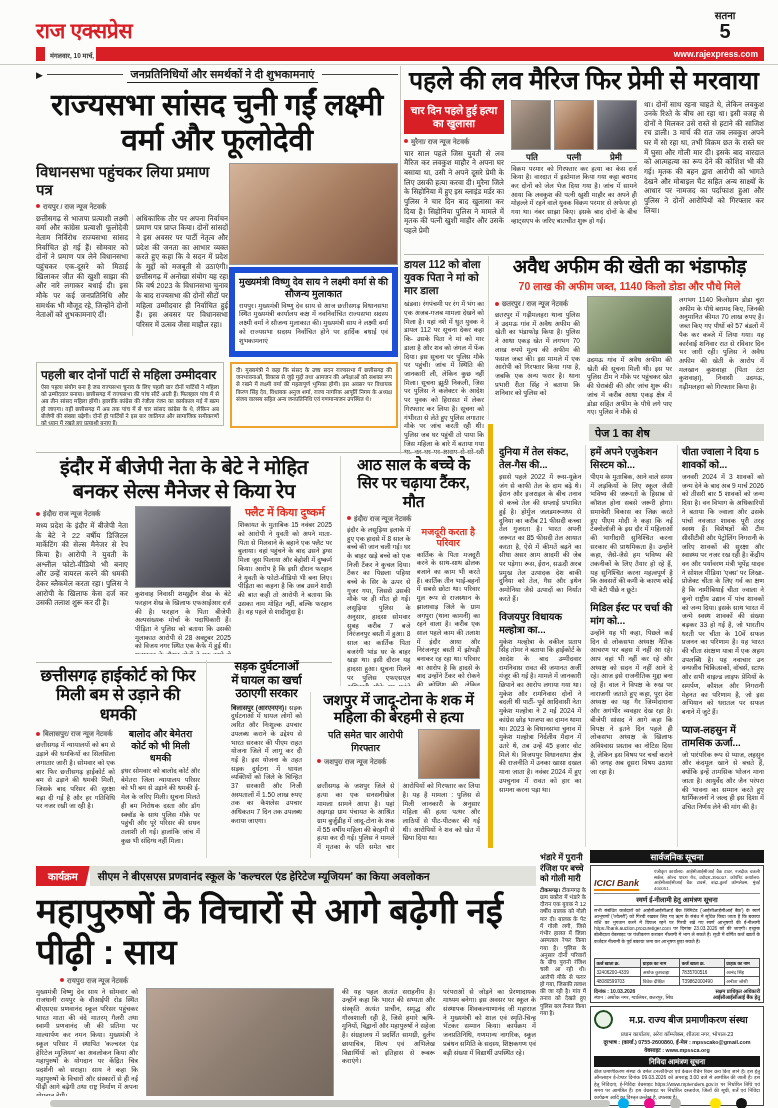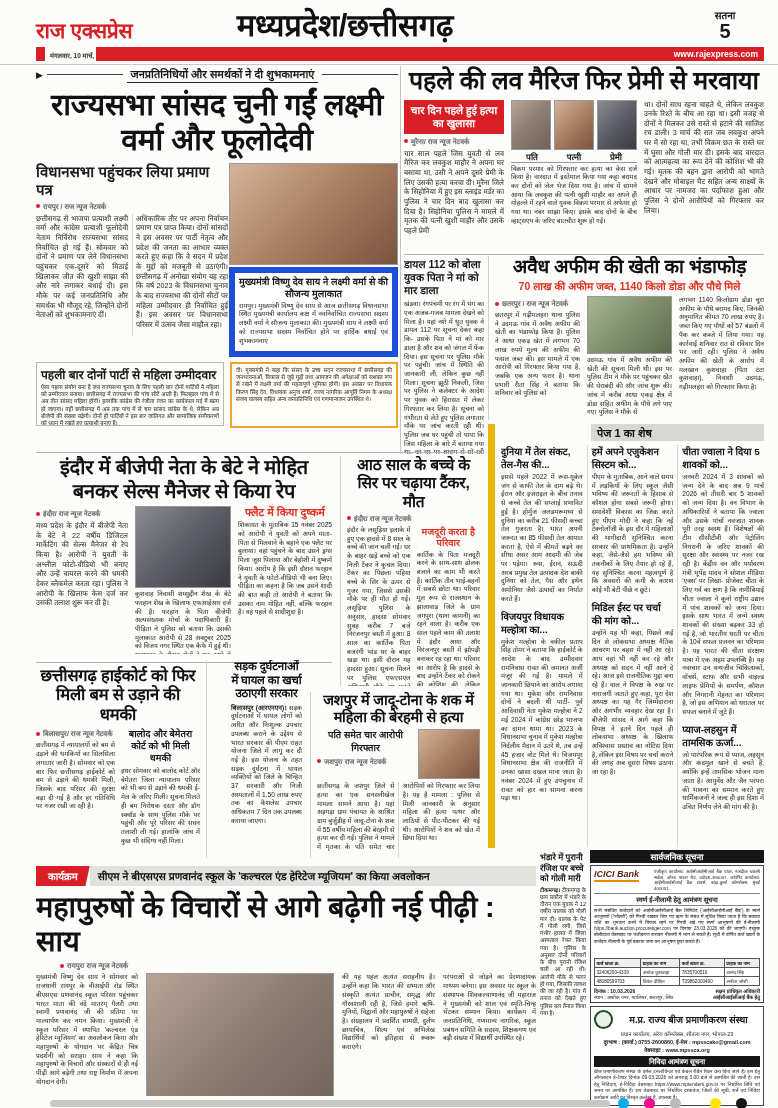--- a/index.html
+++ b/index.html
@@ -38,21 +38,20 @@
 </style>
 </head>
 <body>
 
 <div class="page">
 
   <div class="abs" style="left:0;top:0;width:778px;height:64px;border-bottom:1px solid #c9c9c3;">
     <div class="abs" style="left:36px;top:16px;font-size:21px;font-weight:800;color:#d91f26;letter-spacing:-.3px;">राज एक्सप्रेस</div>
     <div class="abs" style="left:36px;top:47px;width:9px;height:14px;background:#d91f26;"></div>
     <div class="abs" style="left:50px;top:51px;font-size:6.5px;font-weight:bold;color:#333;">मंगलवार, 10 मार्च, 2026</div>
-    <div class="abs hl" style="left:150px;top:8px;width:390px;font-size:31px;font-weight:900;">मध्यप्रदेश/छत्तीसगढ़</div>
     <div class="abs" style="left:700px;top:8px;width:50px;text-align:center;font-size:10px;font-weight:800;">सतना</div>
     <div class="abs" style="left:700px;top:20px;width:50px;text-align:center;font-size:20px;font-weight:800;">5</div>
     <div class="abs" style="left:96px;top:47px;width:668px;height:14px;background:#d91f26;">
       <span style="position:absolute;right:6px;top:2px;color:#fff;font-size:8.5px;font-weight:bold;">www.rajexpress.com</span>
     </div>
   </div>
 
   <div class="abs" style="left:36px;top:66px;width:362px;height:388px;overflow:hidden;">
     <div style="display:flex;align-items:center;gap:4px;">
       <span style="font-size:9px;">▶</span>
@@ -143,21 +142,21 @@
       <div style="flex:1;min-width:0;">
         <div class="photo green" style="width:100%;height:58px;margin-bottom:2px;"></div>
         <p class="b66" style="height:62px;overflow:hidden;">उदमऊ गांव में अवैध अफीम की खेती की सूचना मिली थी। इस पर पुलिस टीम ने मौके पर पहुंचकर खेत की घेराबंदी की और जांच शुरू की। जांच में करीब आधा एकड़ क्षेत्र में डोडा सहित अफीम के पौधे लगे पाए गए। पुलिस ने मौके से</p>
       </div>
       <div style="flex:1;min-width:0;">
         <p class="b66" style="height:124px;overflow:hidden;">लगभग 1140 किलोग्राम डोडा चूरा अफीम के पौधे बरामद किए, जिनकी अनुमानित कीमत 70 लाख रुपए है। जब्त किए गए पौधों को 57 बंडलों में पैक कर कब्जे में लिया गया। यह कार्रवाई शनिवार रात से रविवार दिन भर जारी रही। पुलिस ने अवैध अफीम की खेती के आरोप में मलखान कुशवाहा (पिता टंटा कुशवाहा), निवासी उदमऊ, गढ़ीमलहरा को गिरफ्तार किया है।</p>
       </div>
     </div>
   </div>
 
-  <div class="abs" style="left:488px;top:424px;width:276px;height:424px;overflow:hidden;border-left:7px solid #eab308;padding-left:6px;box-sizing:border-box;">
+  <div class="abs" style="left:488px;top:424px;width:276px;height:424px;overflow:hidden;border-left:5px solid #eab308;padding-left:6px;box-sizing:border-box;">
     <div class="contbar" style="margin-left:90px;">पेज 1 का शेष</div>
     <div class="mc3" style="height:402px;margin-top:4px;overflow:hidden;">
       <div class="cont-item">
         <h4>दुनिया में तेल संकट, तेल-गैस की...</h4>
         <p class="b66">इससे पहले 2022 में रूस-यूक्रेन जंग से काफी तेल के दाम बढ़े थे। ईरान और इजराइल के बीच तनाव से कच्चे तेल की सप्लाई प्रभावित हुई है। होर्मुज जलडमरूमध्य से दुनिया का करीब 21 फीसदी कच्चा तेल गुजरता है। भारत अपनी जरूरत का 85 फीसदी तेल आयात करता है, ऐसे में कीमतें बढ़ने का सीधा असर आम आदमी की जेब पर पड़ेगा। रूस, ईरान, सऊदी अरब प्रमुख तेल उत्पादक देश बाकी दुनिया को तेल, गैस और इथेन अमोनिया जैसे उत्पादों का निर्यात करते हैं।</p>
       </div>
       <div class="cont-item">
         <h4>विजयपुर विधायक मल्होत्रा का...</h4>
         <p class="b66">मुकेश मल्होत्रा के वकील प्रताप सिंह तोमर ने बताया कि हाईकोर्ट के आदेश के बाद उम्मीदवार रामनिवास रावत की जमानत अर्जी मंजूर की गई है। मामले में जानकारी छिपाने का आरोप लगाया गया था। मुकेश और रामनिवास दोनों ने बदली थी पार्टी- पूर्व आदिवासी नेता मुकेश मल्होत्रा ने 2 मई 2024 में कांग्रेस छोड़ भाजपा का दामन थामा था। 2023 के विधानसभा चुनाव में मुकेश मल्होत्रा निर्दलीय मैदान में उतरे थे, तब उन्हें 45 हजार वोट मिले थे। विजयपुर विधानसभा क्षेत्र की राजनीति में उनका खासा दखल माना जाता है। नवंबर 2024 में हुए उपचुनाव में रावत को हार का सामना करना पड़ा था।</p>
       </div>
@@ -263,21 +262,21 @@
     </div>
     <p class="b66 mc2" style="height:92px;overflow:hidden;margin-top:3px;">छत्तीसगढ़ के जशपुर जिले से हत्या का एक सनसनीखेज मामला सामने आया है। यहां अड़गड़ा ग्राम पंचायत के आश्रित ग्राम बुर्जुडीह में जादू-टोना के शक में 55 वर्षीय महिला की बेरहमी से हत्या कर दी गई। पुलिस ने मामले में मृतका के पति समेत चार आरोपियों को गिरफ्तार कर लिया है। यह है मामला : पुलिस से मिली जानकारी के अनुसार महिला की हत्या पत्थर और लाठियों से पीट-पीटकर की गई थी। आरोपियों ने शव को खेत में छिपा दिया था।</p>
   </div>
 
   <div class="abs" style="left:36px;top:866px;width:500px;height:20px;display:flex;align-items:stretch;">
     <div style="background:#d91f26;color:#fff;font-weight:800;font-size:10px;padding:3px 12px;clip-path:polygon(0 0,100% 0,92% 100%,0 100%);">कार्यक्रम</div>
     <div style="flex:1;background:#e2e2dd;font-weight:800;font-size:10.5px;padding:3px 8px;color:#111;">सीएम ने बीएसएस प्रणवानंद स्कूल के 'कल्चरल एंड हेरिटेज म्यूजियम' का किया अवलोकन</div>
   </div>
 
   <div class="abs" style="left:36px;top:890px;width:500px;height:206px;overflow:hidden;">
-    <h1 class="hl" style="font-size:29px;text-align:left;margin-bottom:3px;">महापुरुषों के विचारों से आगे बढ़ेगी नई पीढ़ी : साय</h1>
+    <h1 class="hl" style="font-size:35px;text-align:left;margin-bottom:3px;">महापुरुषों के विचारों से आगे बढ़ेगी नई पीढ़ी : साय</h1>
     <div class="byline" style="margin-left:24px;">
       <span class="dot"></span>
       <span>रायपुर/ राज न्यूज नेटवर्क</span>
     </div>
     <div style="display:flex;gap:8px;">
       <div style="width:102px;flex:0 0 auto;">
         <p class="b66" style="height:148px;overflow:hidden;">मुख्यमंत्री विष्णु देव साय ने सोमवार को राजधानी रायपुर के वीआईपी रोड स्थित बीएसएस प्रणवानंद स्कूल परिसर पहुंचकर भारत माता की वंदे मातरम् गैलरी तथा स्वामी प्रणवानंद जी की प्रतिमा पर माल्यार्पण कर नमन किया। मुख्यमंत्री ने स्कूल परिसर में स्थापित 'कल्चरल एंड हेरिटेज म्यूजियम' का अवलोकन किया और महापुरुषों के योगदान पर केंद्रित चित्र प्रदर्शनी को सराहा। साय ने कहा कि महापुरुषों के विचारों और संस्कारों से ही नई पीढ़ी आगे बढ़ेगी तथा राष्ट्र निर्माण में अपना योगदान देगी।</p>
       </div>
       <div class="photo" style="width:188px;height:148px;flex:0 0 auto;"></div>
       <div style="flex:1;min-width:0;">
@@ -294,21 +293,21 @@
     <p class="b6">
       <b>टीकमगढ़।</b>
       <span>टीकमगढ़ के ग्राम बकौरा में भंडारे के दौरान एक युवक ने 12 वर्षीय बालक को गोली मार दी। बालक के पेट में गोली लगी, जिसे गंभीर हालत में जिला अस्पताल रेफर किया गया है। पुलिस के अनुसार दोनों परिवारों के बीच पुरानी रंजिश चली आ रही थी। आरोपी मौके से फरार हो गया, जिसकी तलाश की जा रही है। गांव में तनाव को देखते हुए पुलिस बल तैनात किया गया है।</span>
     </p>
   </div>
 
   <div class="abs" style="left:590px;top:850px;width:174px;height:248px;">
     <div class="blackbar" style="font-size:8.5px;padding:1px 0;">सार्वजनिक सूचना</div>
 
     <div class="adbox" style="margin-top:2px;height:138px;overflow:hidden;">
-      <div style="display:flex;gap:15px;align-items:flex-start;">
+      <div style="display:flex;gap:15px;align-items:flex-end;">
         <div style="font-style:italic;font-weight:800;font-size:9px;color:#5c2a17;white-space:nowrap;border-bottom:2px solid #e98a00;padding-bottom:1px;">ICICI Bank</div>
         <p style="font-size:4.4px;line-height:1.25;color:#222;text-align:justify;">पंजीकृत कार्यालय: आईसीआईसीआई बैंक टावर, नजदीक चकली सर्कल, ओल्ड पाडरा रोड, वडोदरा-390007. कॉर्पोरेट कार्यालय: आईसीआईसीआई बैंक टावर्स, बांद्रा-कुर्ला कॉम्प्लेक्स, मुंबई 400051.</p>
       </div>
       <div style="font-size:6.6px;font-weight:800;text-align:center;margin:2px 0;border-top:0.5px solid #888;border-bottom:0.5px solid #888;padding:1px 0;">स्वर्ण ई-नीलामी हेतु आमंत्रण सूचना</div>
       <p class="b6" style="font-size:4.7px;height:48px;overflow:hidden;">सभी संबंधित कर्जदारों को आईसीआईसीआई बैंक लिमिटेड ('आईसीआईसीआई बैंक') के स्वर्ण आभूषणों ('ज्वेलरी') को गिरवी रखकर लिए गए ऋण के संबंध में सूचित किया जाता है कि बकाया राशि का भुगतान करने में विफल रहने पर गिरवी रखे गए स्वर्ण आभूषणों की ई-नीलामी https://bank.auction.procuretiger.com पर दिनांक 23.03.2026 को की जाएगी। इच्छुक बोलीदाता वेबसाइट पर पंजीकरण कराकर नीलामी में भाग ले सकते हैं। सूची में वर्णित कर्ज खातों के कर्जदार नीलामी के पूर्व बकाया जमा कर आभूषण छुड़ा सकते हैं।</p>
       <table class="gold">
         <tbody>
             <tr>
           <th>कर्ज खाता क्र.</th>
           <th>ग्राहक का नाम</th>

